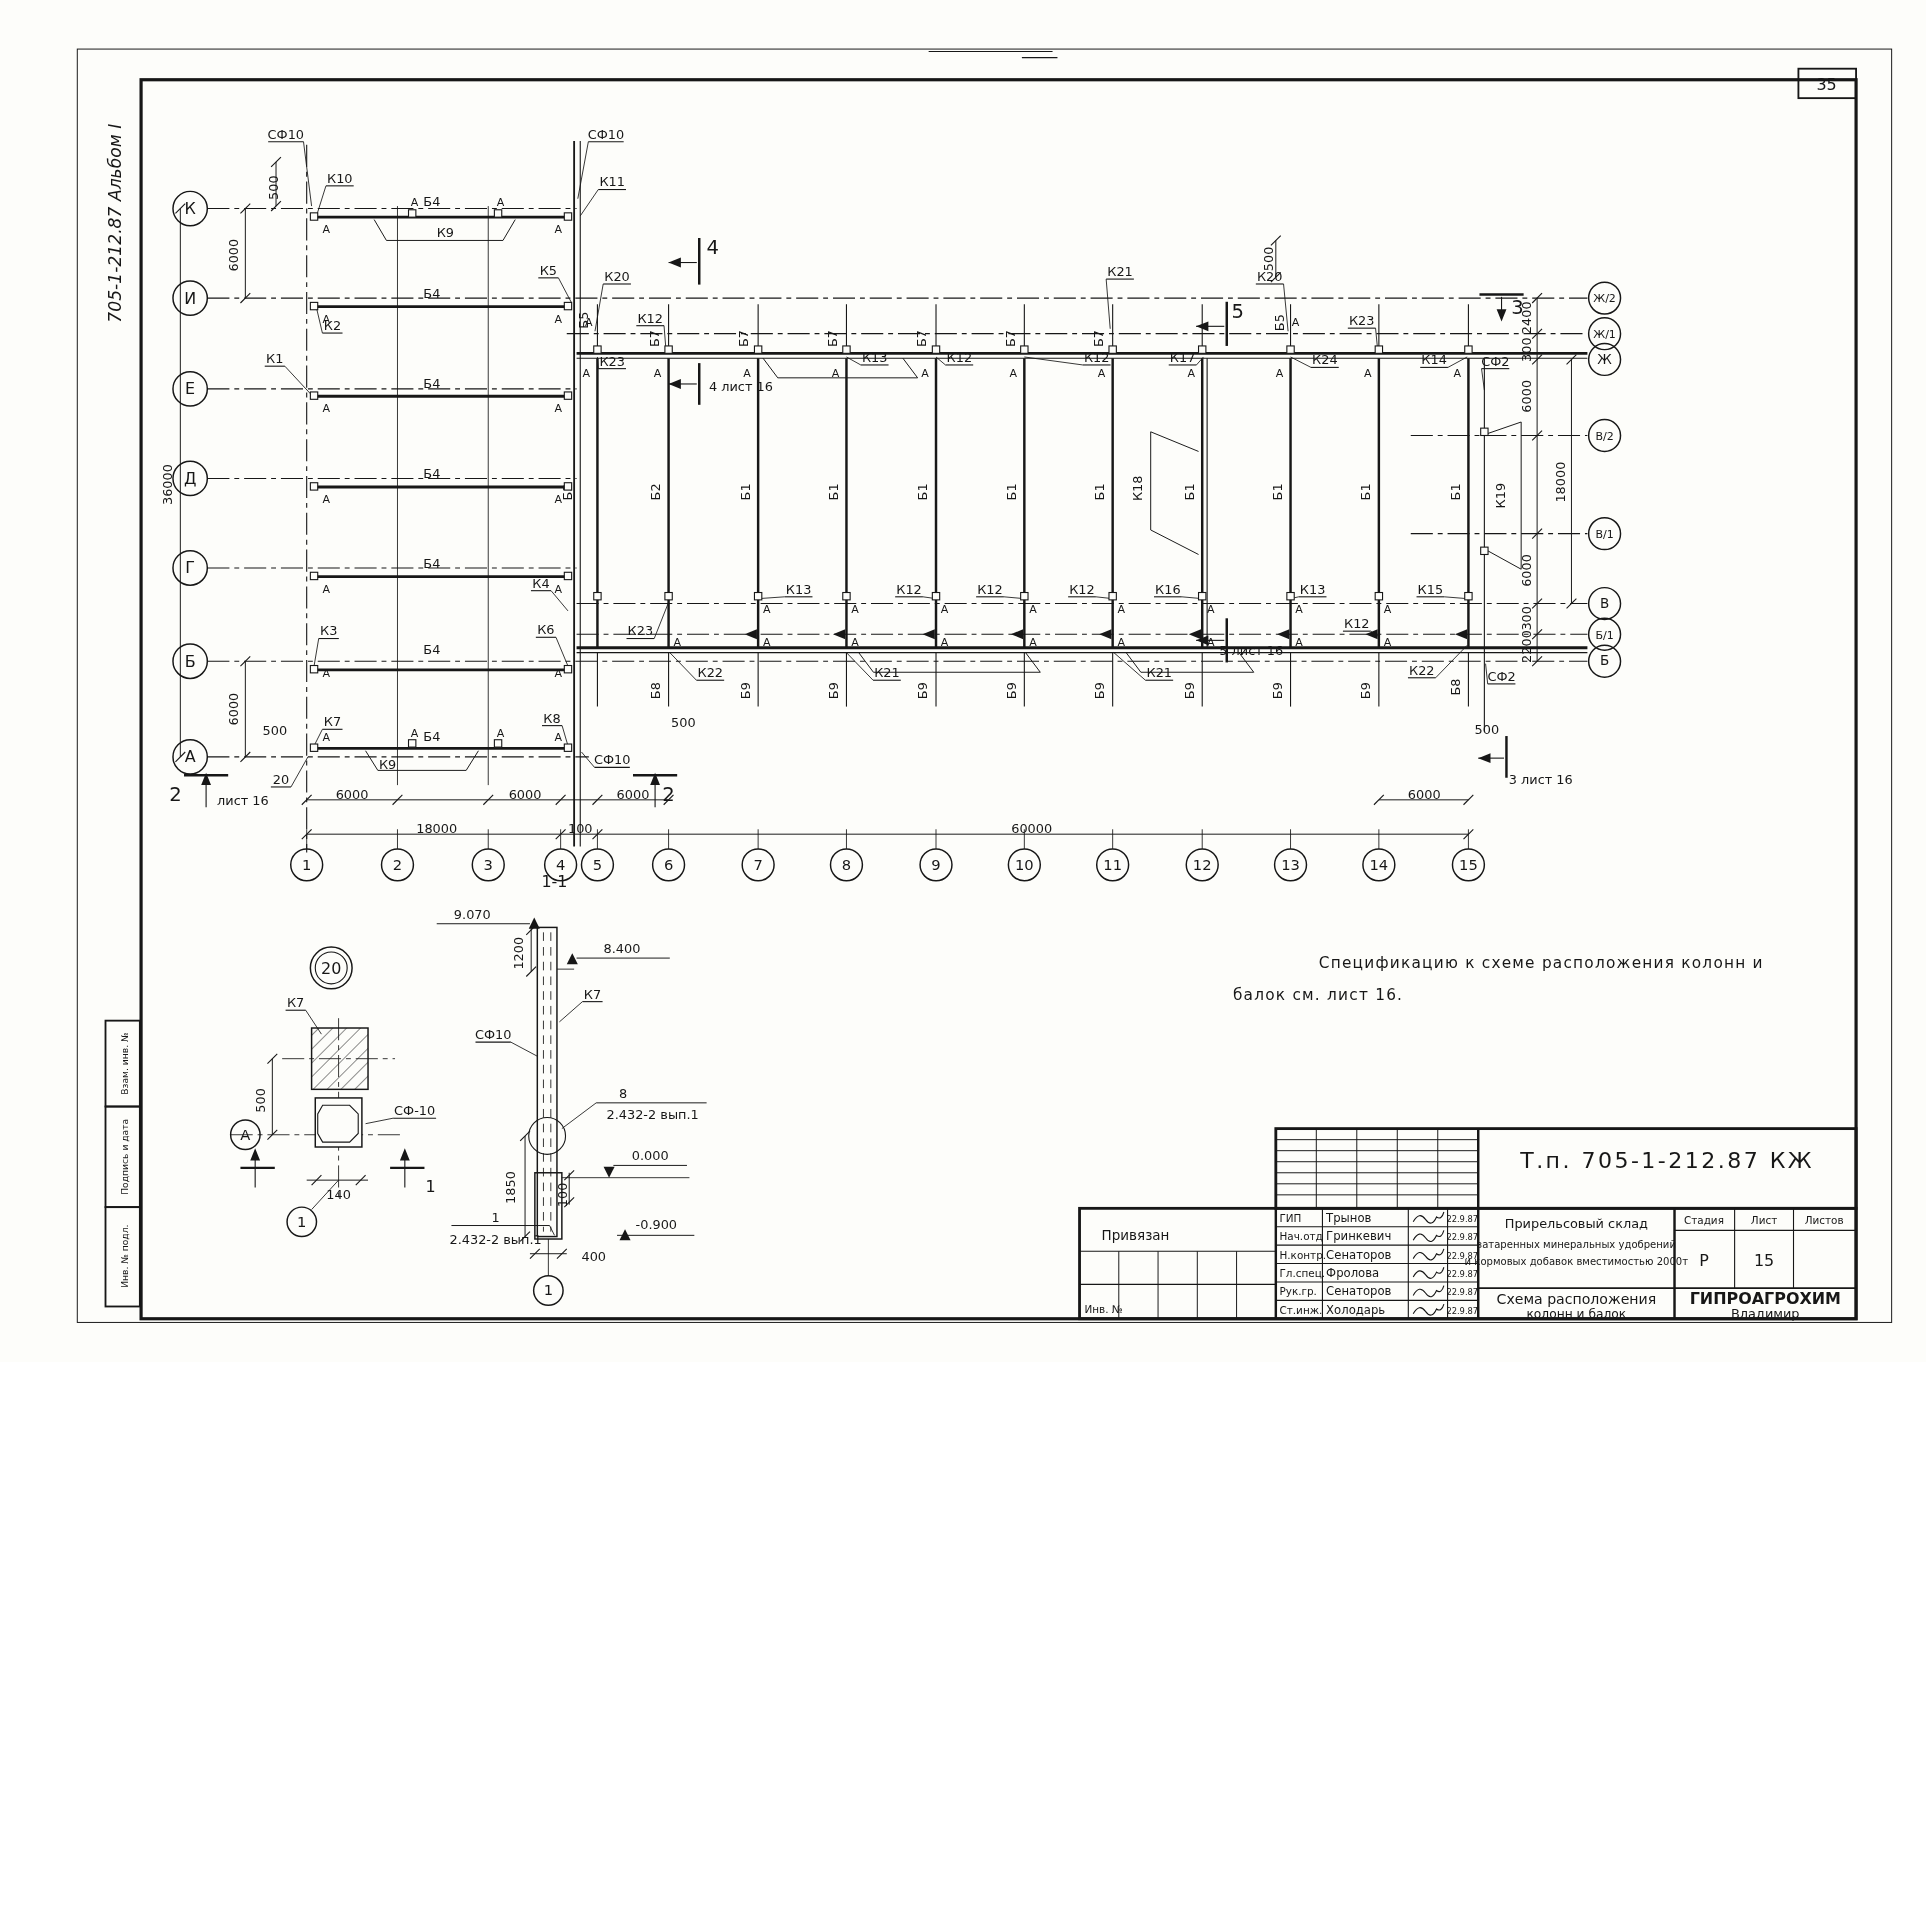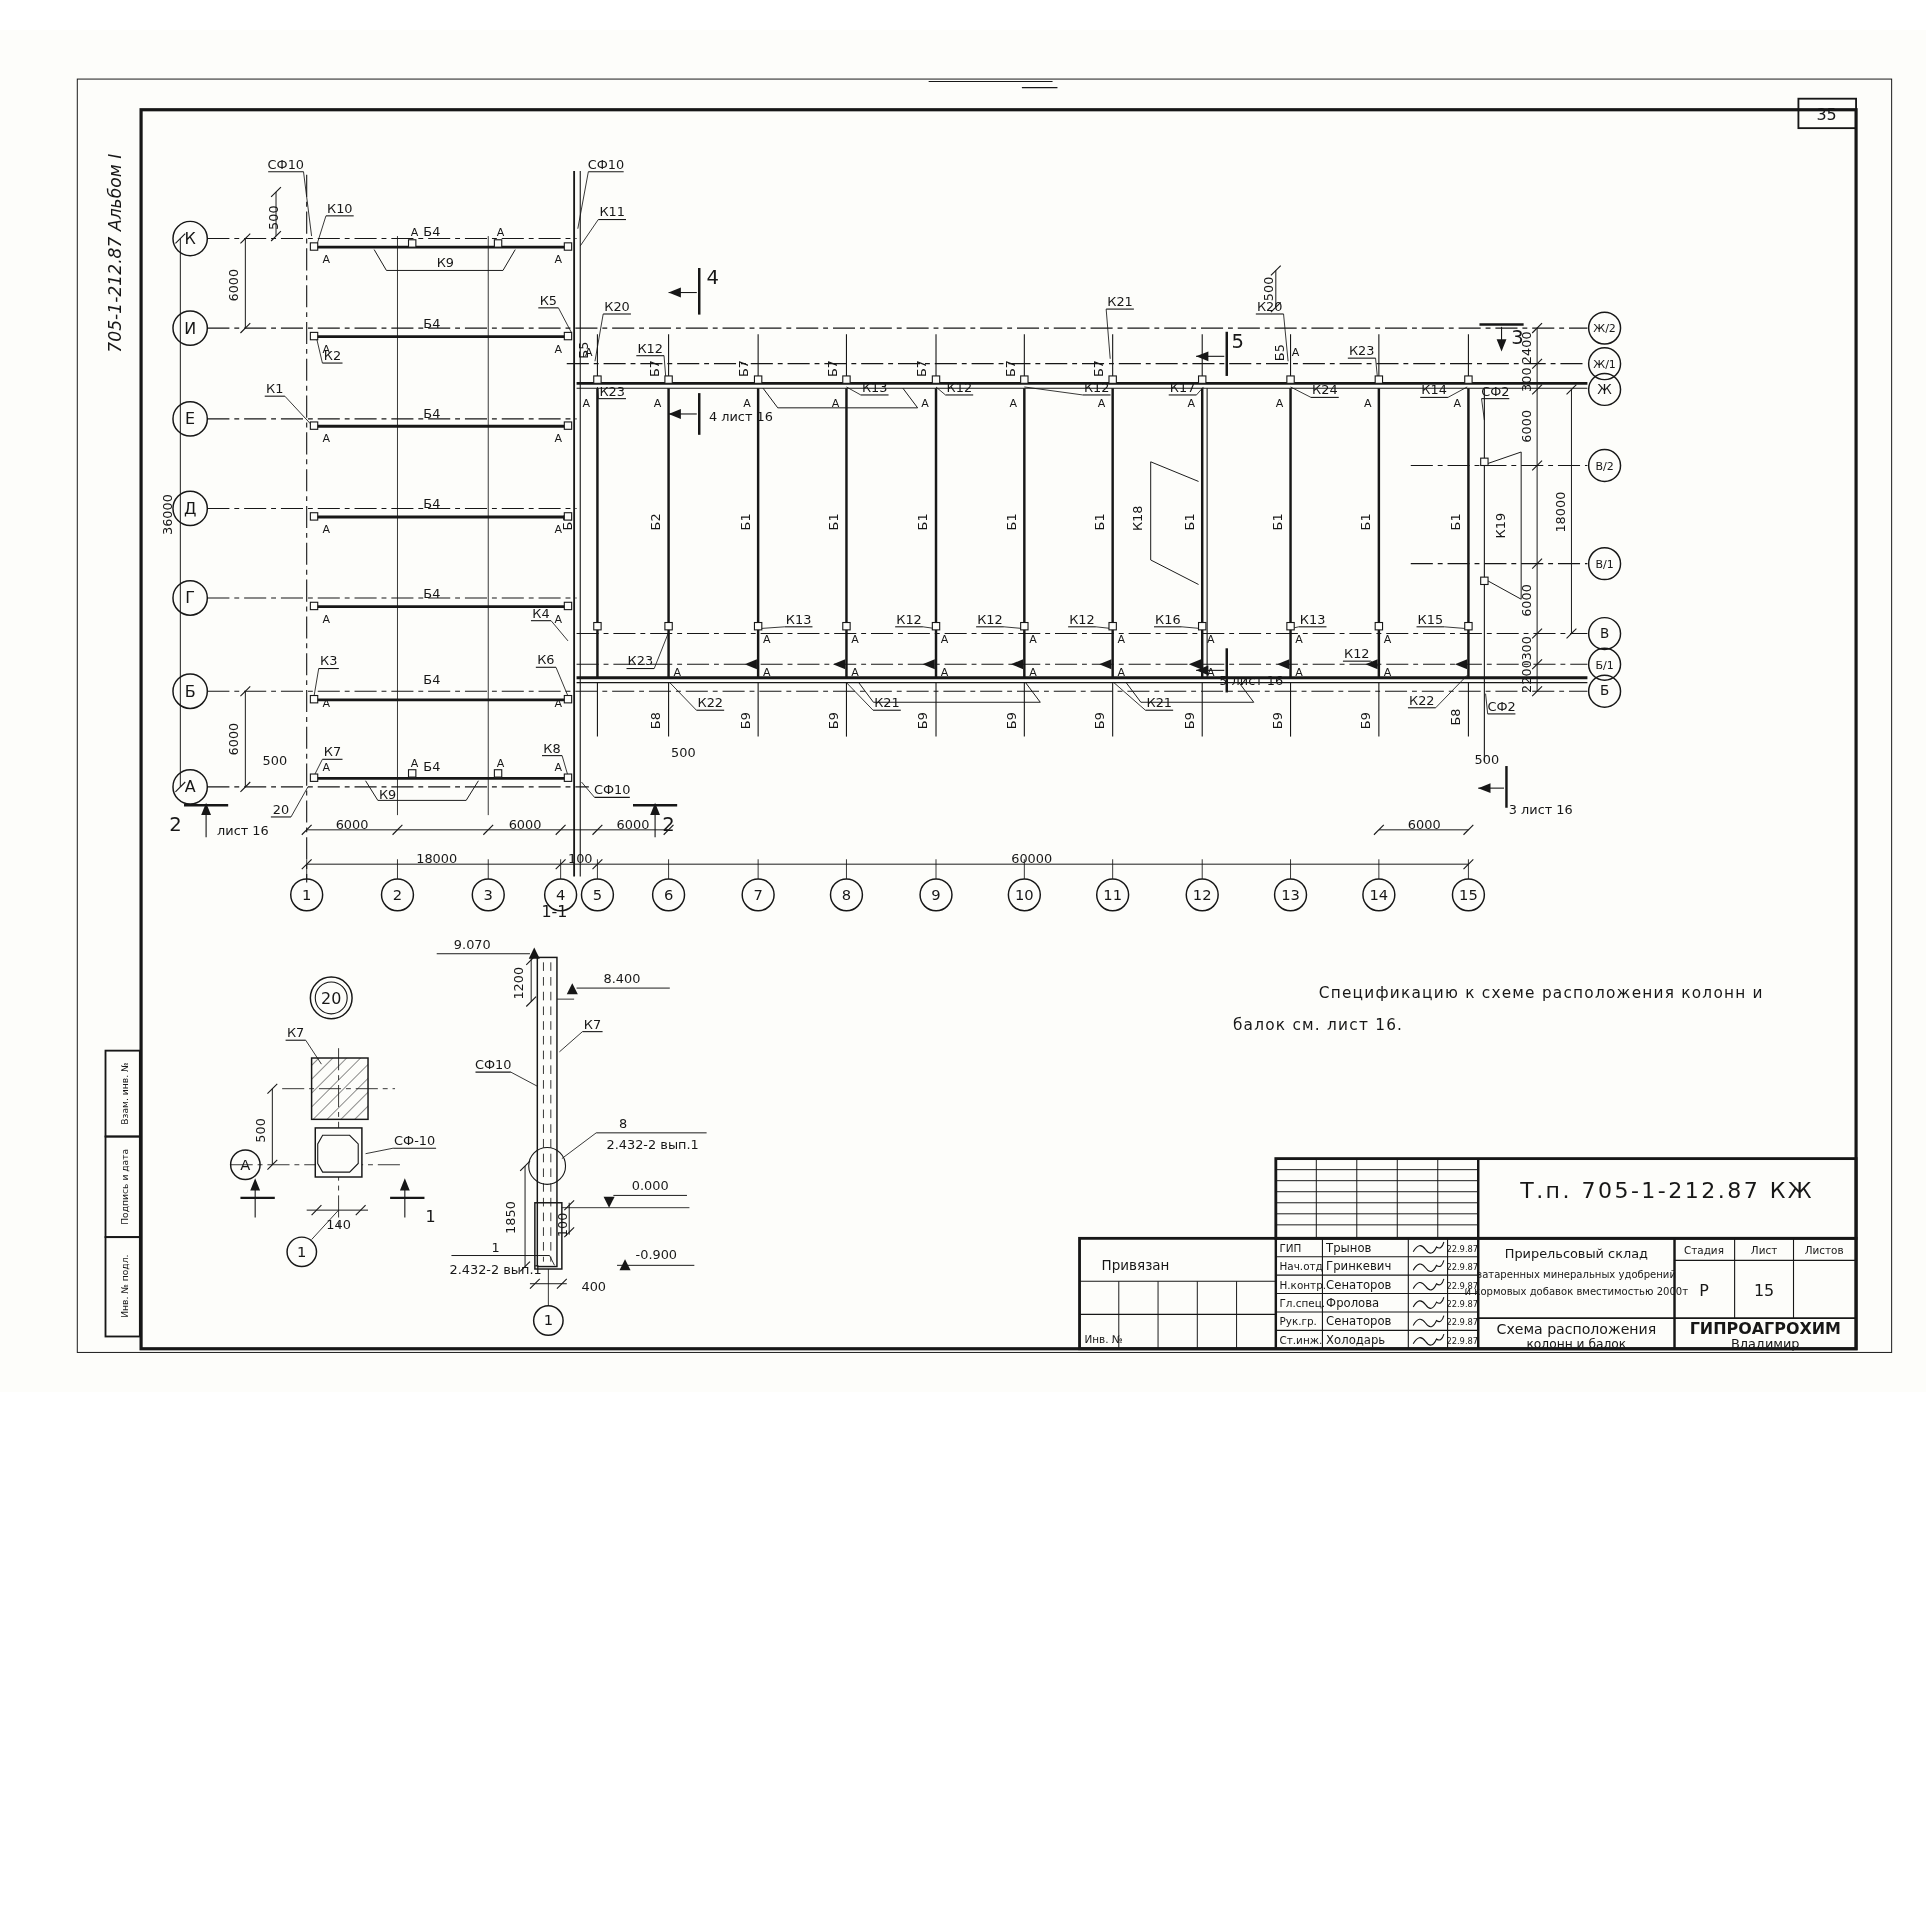--- a/index.html
+++ b/index.html
@@ -1,16 +1,16 @@
 <!DOCTYPE html>
 <html style="font-size:6.2px"><head>
 <meta charset="utf-8">
 <style>
   html,body{margin:0;padding:0;background:#fff;}
-  #wrap{width:100%;margin-top:30px;}
+  #wrap{width:100%;}
   svg{display:block;width:100%;height:auto;background:#fdfdfa;}
   svg text{font-family:"DejaVu Sans",sans-serif;fill:#171717;}
   .w07{stroke:#171717;stroke-width:.7;fill:none}
   .w08{stroke:#171717;stroke-width:.8;fill:none}
   .w09{stroke:#171717;stroke-width:.9;fill:none}
   .w12{stroke:#171717;stroke-width:1.2;fill:none}
   .w14{stroke:#171717;stroke-width:1.5;fill:none}
   .w2{stroke:#171717;stroke-width:2;fill:none}
   .w22{stroke:#171717;stroke-width:2.3;fill:none}
   .w25{stroke:#171717;stroke-width:2.6;fill:none}

